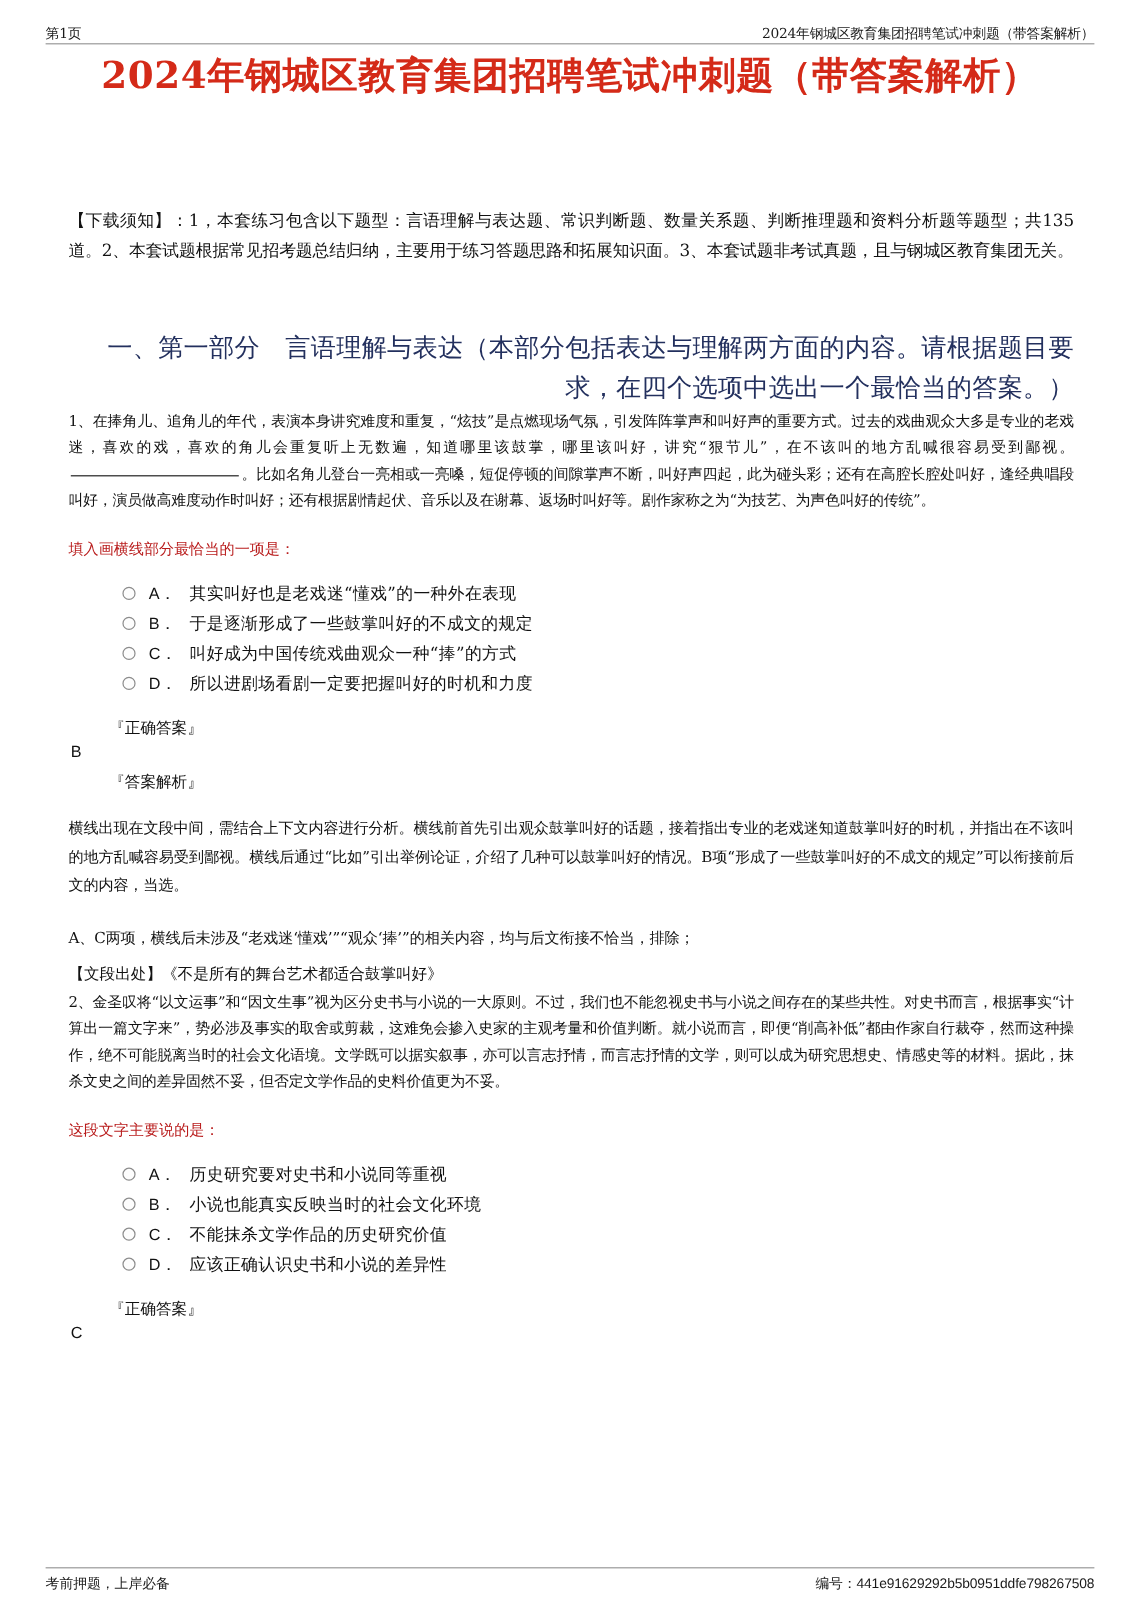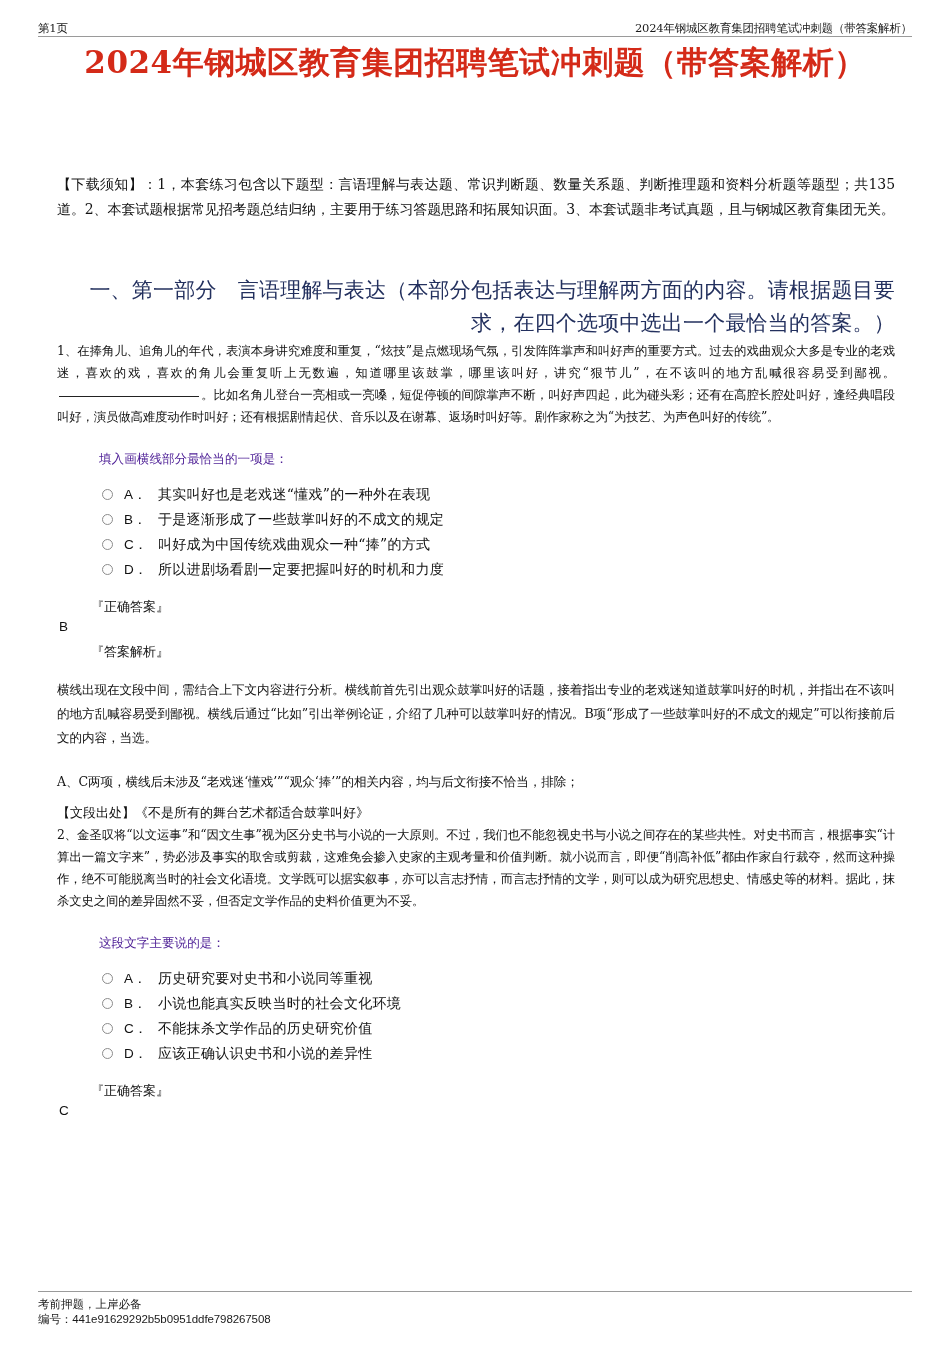--- a/index.html
+++ b/index.html
@@ -94,25 +94,24 @@
   .blank-line {
     display: inline-block;
     width: 140px;
     border-bottom: 1px solid #222;
     vertical-align: 2px;
     margin: 0 2px;
   }
 
   .prompt {
     margin-top: 20px;
-    font-family: Liberation Sans, sans-serif;
+    font-family: Liberation Mono, monospace;
     font-size: 12.6px;
     line-height: 22px;
-    color: #4c1d95;
-    margin-left: 42px;
+    color: #b91c1c;
   }
 
   .options {
     margin-top: 12px;
     margin-left: 45px;
   }
   .opt-row {
     display: flex;
     align-items: center;
     height: 25px;
@@ -185,21 +184,20 @@
     right: 38px;
     bottom: 18px;
     border-top: 1px solid #9a9a9a;
     padding-top: 5px;
     display: flex;
     justify-content: space-between;
     align-items: flex-start;
     font-family: "DejaVu Serif", serif;
     font-size: 11.5px;
     color: #1a1a1a;
-    flex-direction: column;
   }
   .footer .code {
     font-family: "Liberation Sans", sans-serif;
     font-size: 11.5px;
     letter-spacing: -0.1px;
     white-space: nowrap;
   }
   .footer .code .lbl {
     font-family: "DejaVu Serif", serif;
   }

